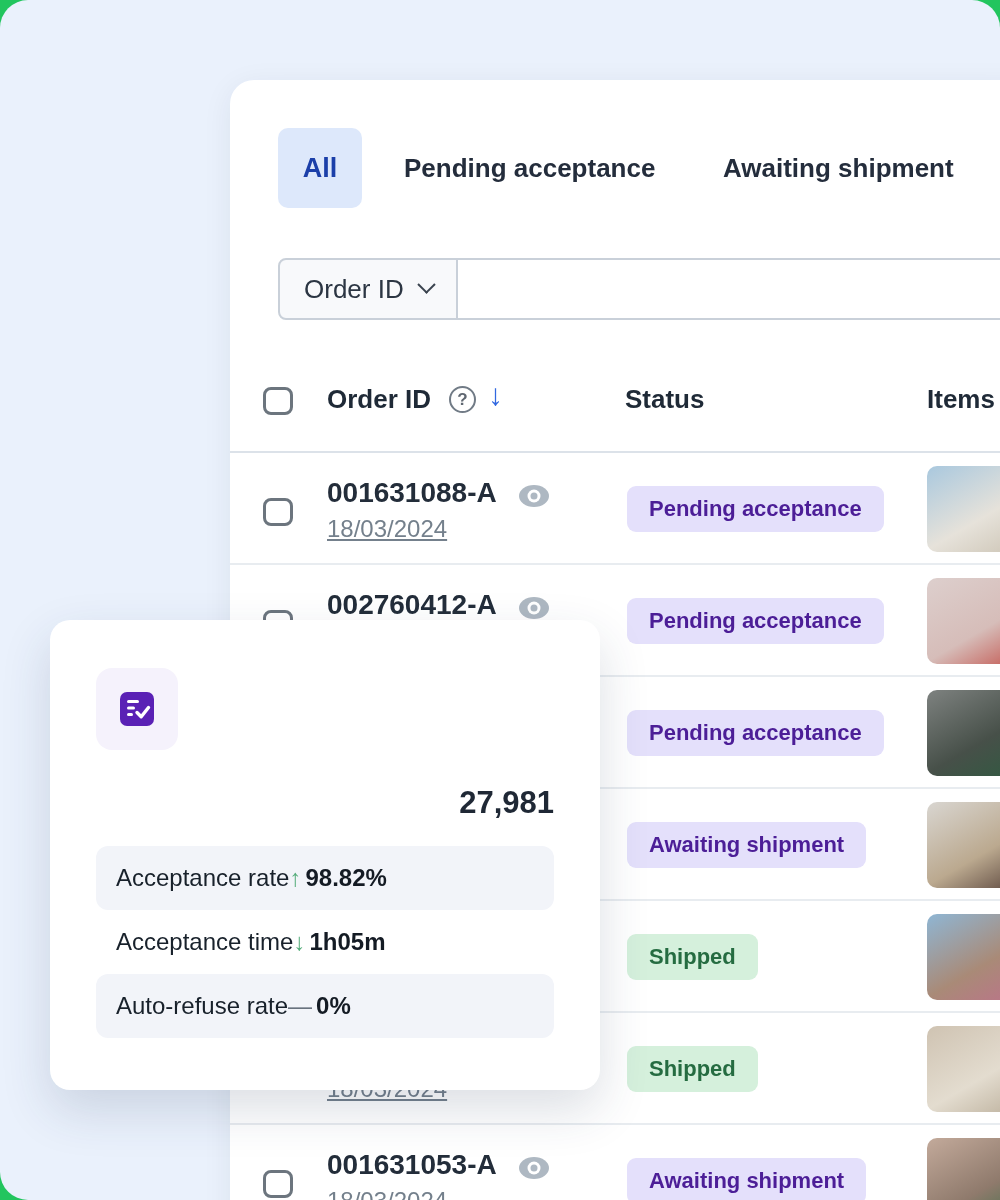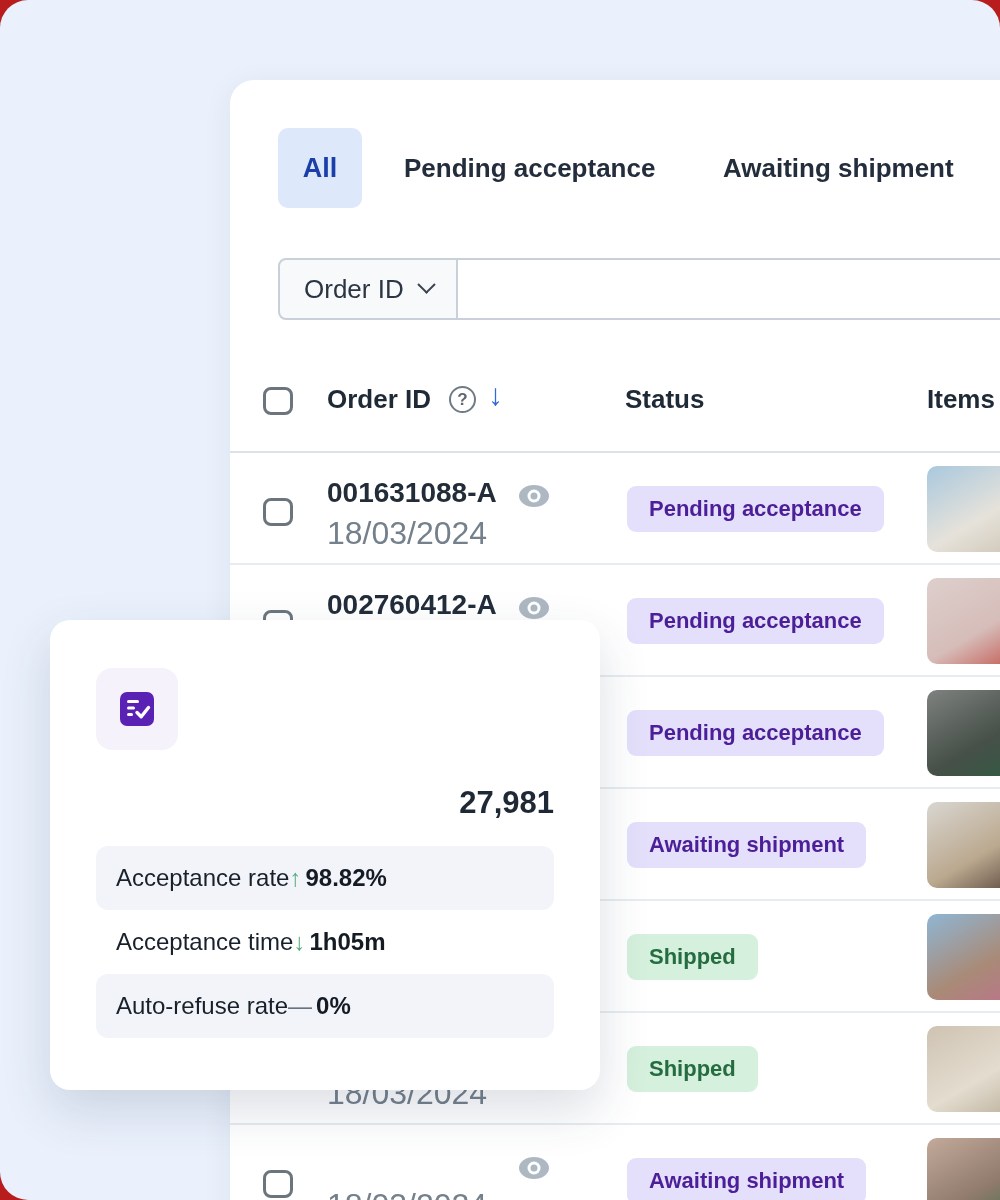--- a/index.html
+++ b/index.html
@@ -1,17 +1,17 @@
 <!DOCTYPE html>
 <html><head>
 <meta charset="utf-8">
 <style>
   html,body{margin:0;padding:0;background:#fff;}
   .stage{position:relative;width:1000px;height:1200px;overflow:hidden;
-         background:#b91c1c;font-family:"Liberation Sans",sans-serif;color:#222b38;}
+         background:#22c55e;font-family:"Liberation Sans",sans-serif;color:#222b38;}
   .bg{position:absolute;inset:0;background:#eaf1fc;border-radius:28px;}
   .panel{position:absolute;left:230px;top:80px;width:810px;height:1160px;
          background:#fff;border-radius:24px;box-shadow:0 6px 30px rgba(30,41,59,.07);}
 
   
   .tab-pill{position:absolute;left:48px;top:48px;height:80px;min-width:84px;
             display:flex;align-items:center;justify-content:center;
             background:#dde8fb;border-radius:10px;color:#1b3fa9;
             font-size:27px;font-weight:700;cursor:pointer;box-sizing:border-box;padding:0 20px;}
   .tab{position:absolute;top:48px;height:80px;display:flex;align-items:center;
@@ -41,21 +41,21 @@
            border:2.5px solid #717b86;border-radius:50%;display:flex;align-items:center;
            justify-content:center;font-size:17px;font-weight:700;color:#5f6771;cursor:pointer;}
   .sort{position:absolute;left:258px;top:-2px;font-size:30px;font-weight:700;color:#3168e0;cursor:pointer;}
   .thead-line{position:absolute;left:0;bottom:0;width:100%;height:2px;background:#dce2e9;}
 
   
   .row{position:absolute;left:0;width:810px;height:112px;border-bottom:2px solid #e8ecf0;box-sizing:border-box;}
   .row .cb{left:33px;top:45px;}
   .oid{position:absolute;left:97px;top:24px;font-size:28px;font-weight:700;color:#232d3a;}
   .eye{position:absolute;left:288px;top:30px;}
-  .odate{position:absolute;left:97px;top:62px;font-size:32px;color:#74808c;}
+  .odate{position:absolute;left:97px;top:62px;font-size:24px;color:#74808c;text-decoration:underline;}
   .badge{position:absolute;left:397px;top:33px;height:46px;line-height:46px;border-radius:9px;
          padding:0 22px;font-size:22px;font-weight:700;white-space:nowrap;}
   .badge[data-variant="purple"]{background:#e4e0fb;color:#4c1e97;}
   .badge[data-variant="green"]{background:#d5f0dc;color:#256c41;}
   .thumb{position:absolute;left:697px;top:13px;width:115px;height:86px;border-radius:10px;cursor:pointer;}
 
   
   .qcard{position:absolute;left:50px;top:620px;width:550px;height:470px;background:#fff;
          border-radius:20px;box-shadow:0 20px 50px rgba(40,55,90,.16);z-index:5;}
   .qtile{position:absolute;left:46px;top:48px;width:82px;height:82px;background:#f5f2fc;
@@ -161,20 +161,21 @@
     <div class="row" style="top:933px">
       <div class="cb"></div>
       <div class="oid"></div>
       <div class="odate">18/03/2024</div>
       <div class="badge" data-variant="green">Shipped</div>
       <div class="thumb" style="background: linear-gradient(150deg, rgb(207, 195, 178) 0%, rgb(227, 220, 207) 55%, rgb(181, 168, 147) 100%);"></div>
     </div>
 
     <div class="row" style="top:1045px;border-bottom:none">
       <div class="cb"></div>
+      <div class="oid">001631053-A</div>
       <svg class="eye" width="32" height="26" viewBox="0 0 32 26">
           <ellipse cx="16" cy="13" rx="15" ry="11" fill="#aeb8c2"></ellipse>
           <circle cx="16" cy="13" r="6.5" fill="#fff"></circle>
           <circle cx="16" cy="13" r="3.5" fill="#aeb8c2"></circle>
         </svg>
       <div class="odate">18/03/2024</div>
       <div class="badge" data-variant="purple">Awaiting shipment</div>
       <div class="thumb" style="background: linear-gradient(150deg, rgb(195, 170, 155) 0%, rgb(143, 122, 108) 55%, rgb(47, 109, 65) 100%);"></div>
     </div>
   </div>

